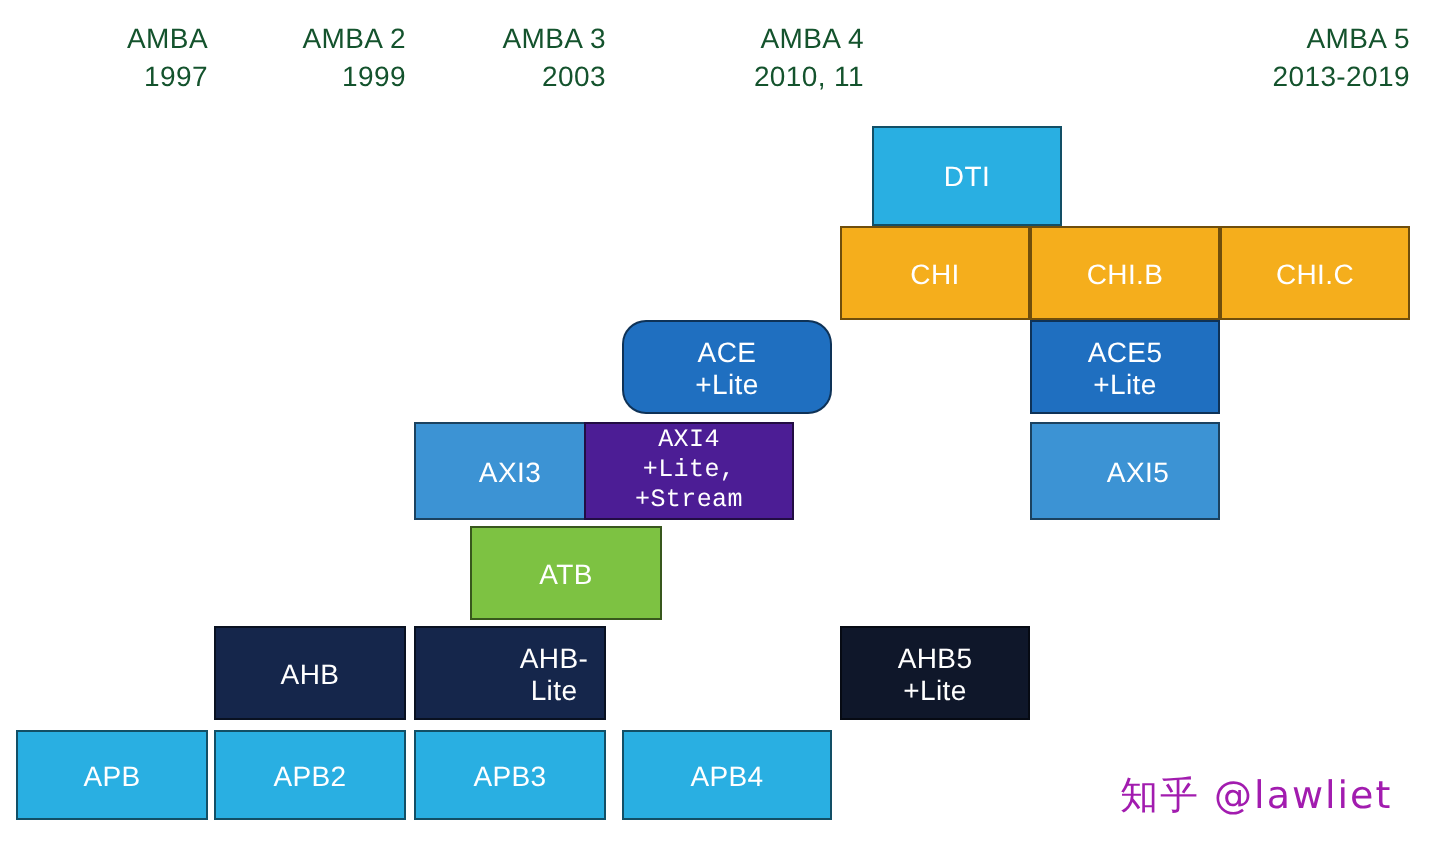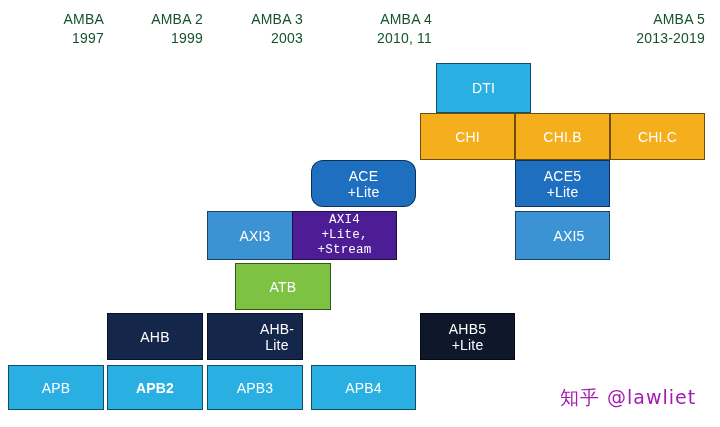--- a/index.html
+++ b/index.html
@@ -91,18 +91,18 @@
       <div class="node" style="left: 207px; top: 211px; width: 96px; height: 49px; background: rgb(60, 147, 212);">AXI3</div>
       <div class="node tiny" style="left: 292px; top: 211px; width: 105px; height: 49px; background: #4c1d95; font-family: Liberation Mono, monospace;">AXI4
 +Lite, +Stream</div>
       <div class="node" style="left: 515px; top: 211px; width: 95px; height: 49px; background: rgb(60, 147, 212); padding-left: 16px;">AXI5</div>
       <div class="node" style="left: 207px; top: 263px; width: 96px; height: 47px; background: rgb(125, 194, 66); margin-left: 28px;">ATB</div>
       <div class="node" style="left: 107px; top: 313px; width: 96px; height: 47px; background: rgb(21, 38, 75);">AHB</div>
       <div class="node" style="left: 207px; top: 313px; width: 96px; height: 47px; background: rgb(21, 38, 75); padding-left: 47px;">AHB-Lite</div>
       <div class="node" style="left: 420px; top: 313px; width: 95px; height: 47px; background: #0f172a;">AHB5
 +Lite</div>
       <div class="node" style="left: 8px; top: 365px; width: 96px; height: 45px; background: rgb(41, 175, 226);">APB</div>
-      <div class="node" style="left: 107px; top: 365px; width: 96px; height: 45px; background: rgb(41, 175, 226); font-weight: bold;">APB2</div>
+      <div class="node" style="left: 107px; top: 365px; width: 96px; height: 45px; background: rgb(41, 175, 226);">APB2</div>
       <div class="node" style="left: 207px; top: 365px; width: 96px; height: 45px; background: rgb(41, 175, 226);">APB3</div>
       <div class="node" style="left: 311px; top: 365px; width: 105px; height: 45px; background: rgb(41, 175, 226);">APB4</div>
     </div>
   <div class="watermark" id="watermark" style="left: 560px; top: 385px;">知乎 @lawliet</div>
 </div>
 
 </body></html>

